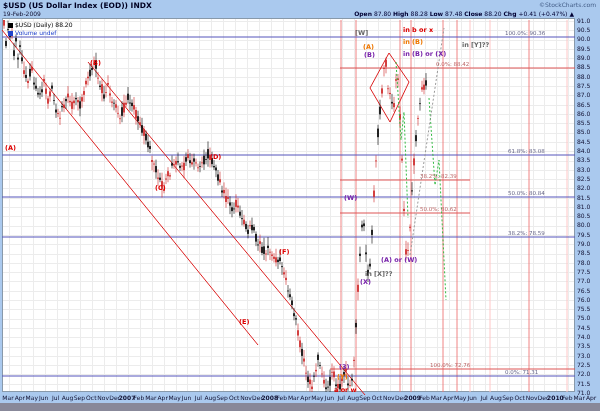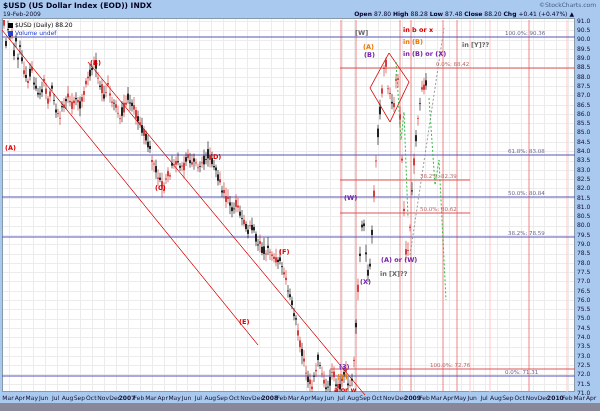--- a/index.html
+++ b/index.html
@@ -532,21 +532,21 @@
       <div class="ann" style="left: 355px; top: 29px; color: rgb(102, 102, 102);">[W]</div>
       <div class="ann" style="left: 363px; top: 43px; color: rgb(238, 119, 0);">(A)</div>
       <div class="ann" style="left: 364px; top: 51px; color: rgb(119, 34, 170);">(B)</div>
       <div class="ann" style="left: 403px; top: 26px; color: rgb(221, 0, 0);">in b or x</div>
       <div class="ann" style="left: 403px; top: 38px; color: rgb(238, 119, 0);">in (B)</div>
       <div class="ann" style="left: 403px; top: 50px; color: rgb(119, 34, 170);">in (B) or (X)</div>
       <div class="ann" style="left: 462px; top: 41px; color: rgb(102, 102, 102);">in [Y]??</div>
       <div class="ann" style="left: 344px; top: 194px; color: rgb(119, 34, 170);">(W)</div>
       <div class="ann" style="left: 360px; top: 278px; color: rgb(119, 34, 170);">(X)</div>
       <div class="ann" style="left: 381px; top: 256px; color: rgb(119, 34, 170);">(A) or (W)</div>
-      <div class="ann" style="left: 380px; top: 270px; color: rgb(102, 102, 102);">in [X]??</div>
+      <div class="ann" style="left: 365px; top: 270px; color: rgb(102, 102, 102);">in [X]??</div>
       <div class="ann" style="left: 339px; top: 363px; color: rgb(119, 34, 170);">(3)</div>
       <div class="ann" style="left: 337px; top: 373px; color: rgb(238, 119, 0);">(Y)</div>
       <div class="ann" style="left: 334px; top: 386px; color: rgb(221, 0, 0);">a or w</div>
       <div class="ptick" style="top: 16.8px;">91.0</div>
       <div class="ptick" style="top: 26.1px;">90.5</div>
       <div class="ptick" style="top: 35.4px;">90.0</div>
       <div class="ptick" style="top: 44.7px;">89.5</div>
       <div class="ptick" style="top: 54px;">89.0</div>
       <div class="ptick" style="top: 63.3px;">88.5</div>
       <div class="ptick" style="top: 72.6px;">88.0</div>

